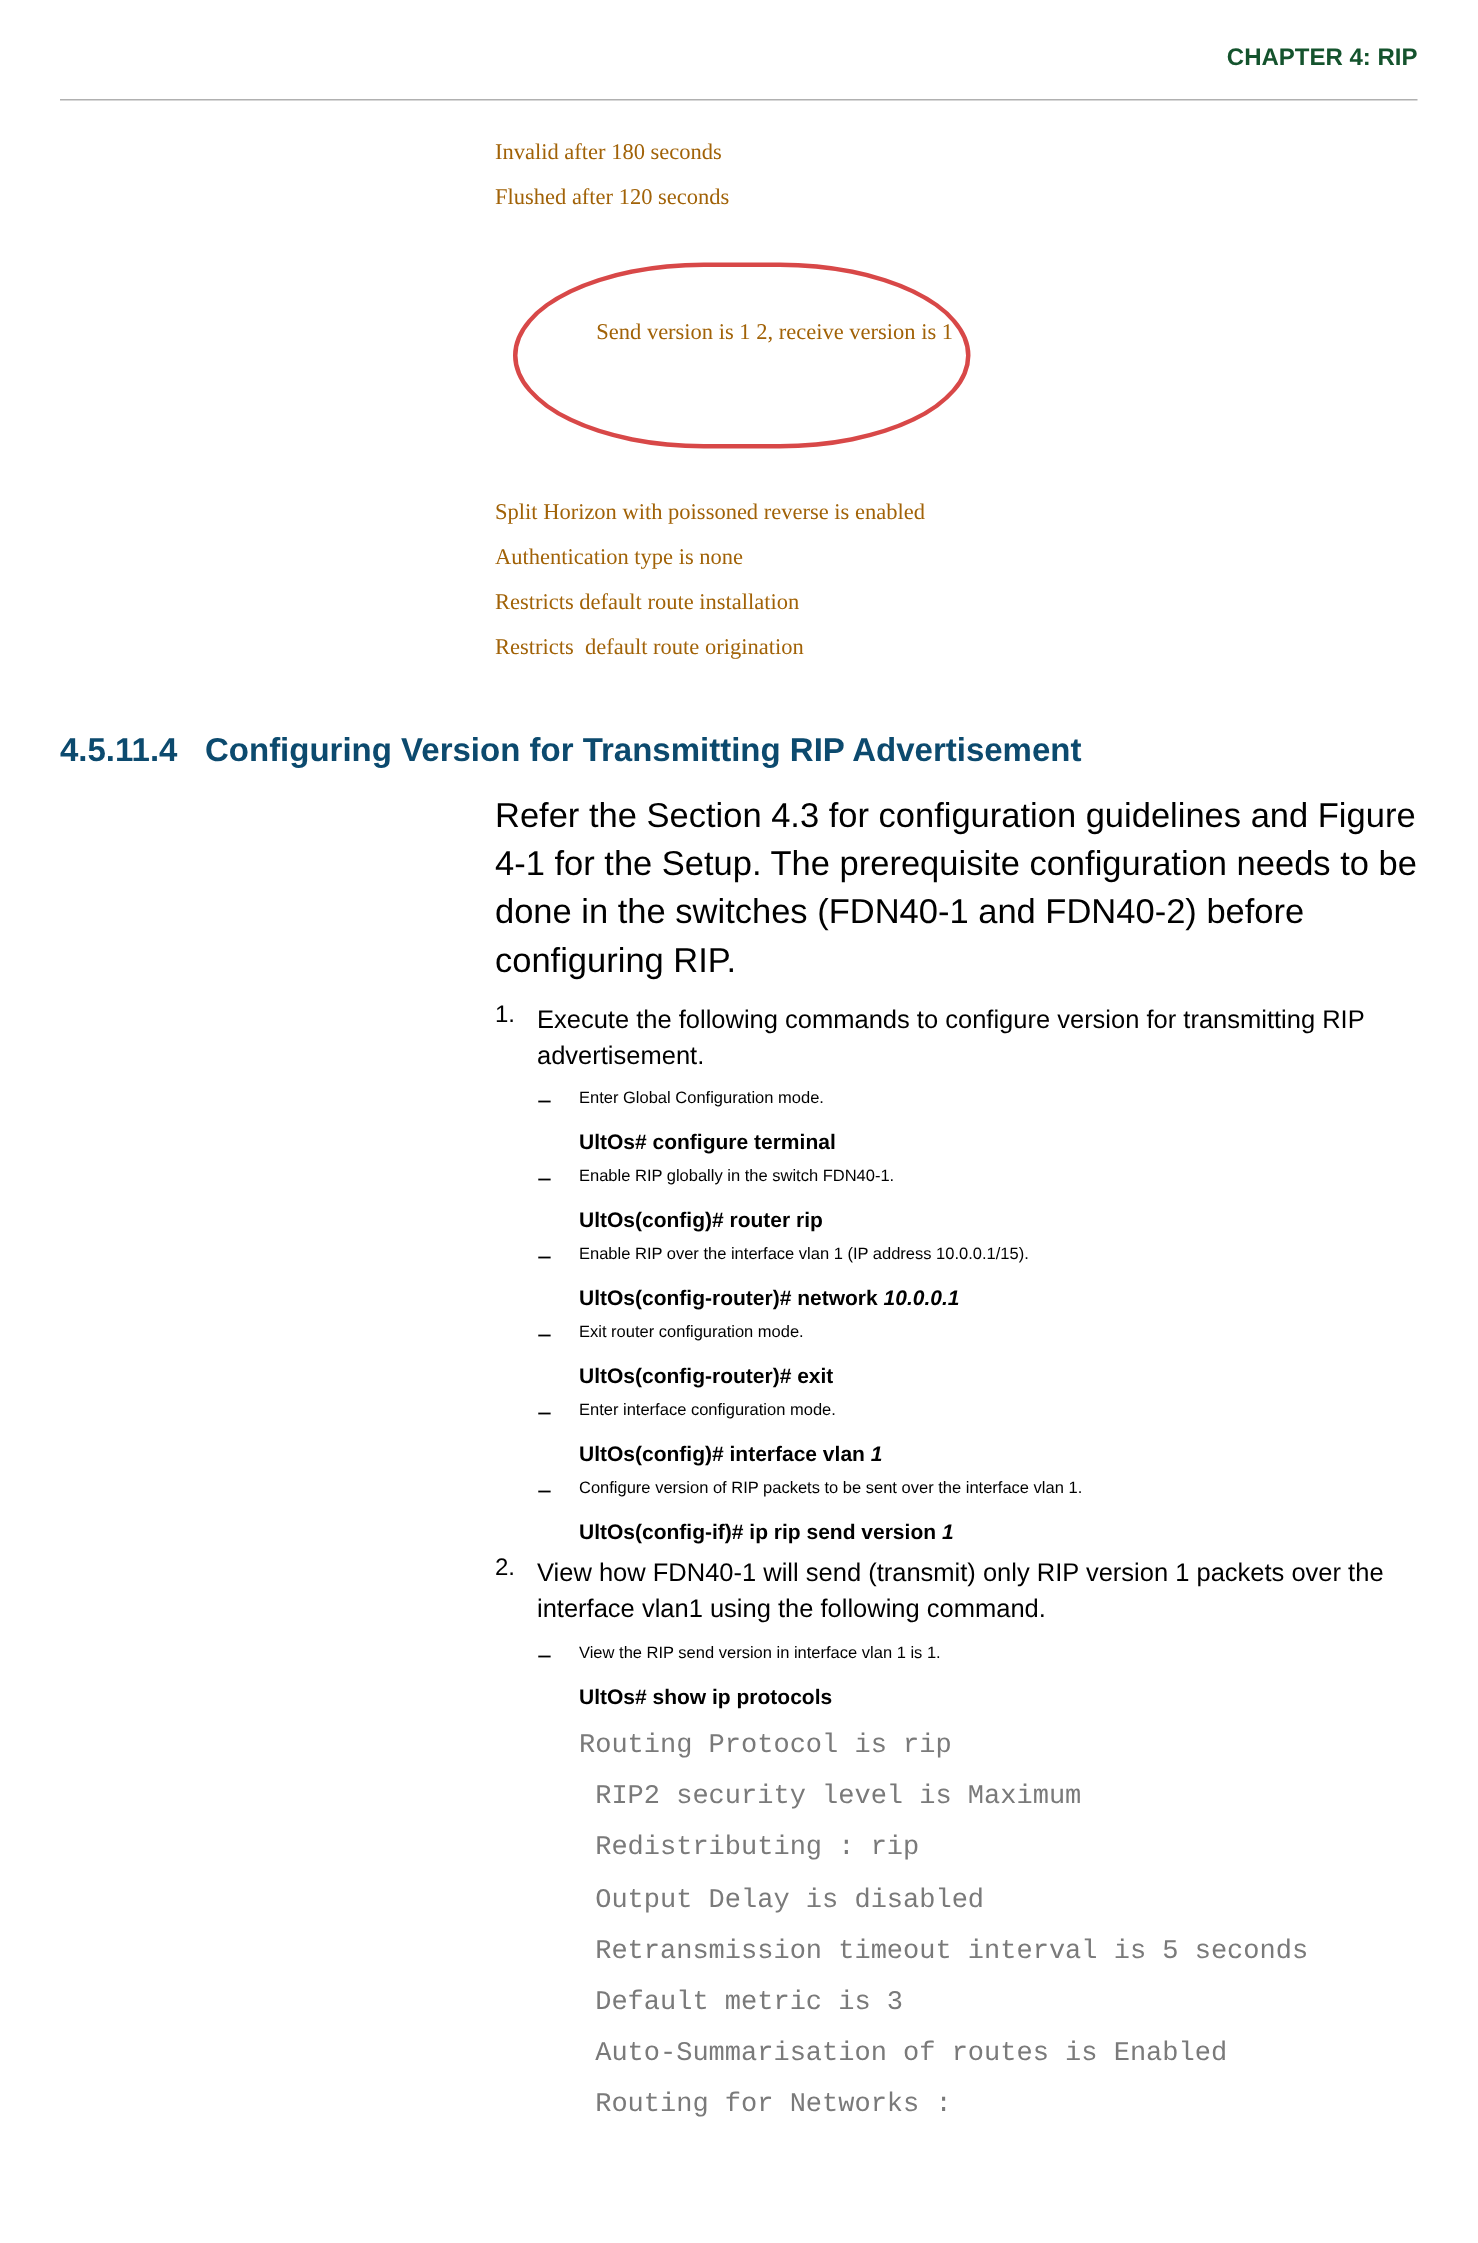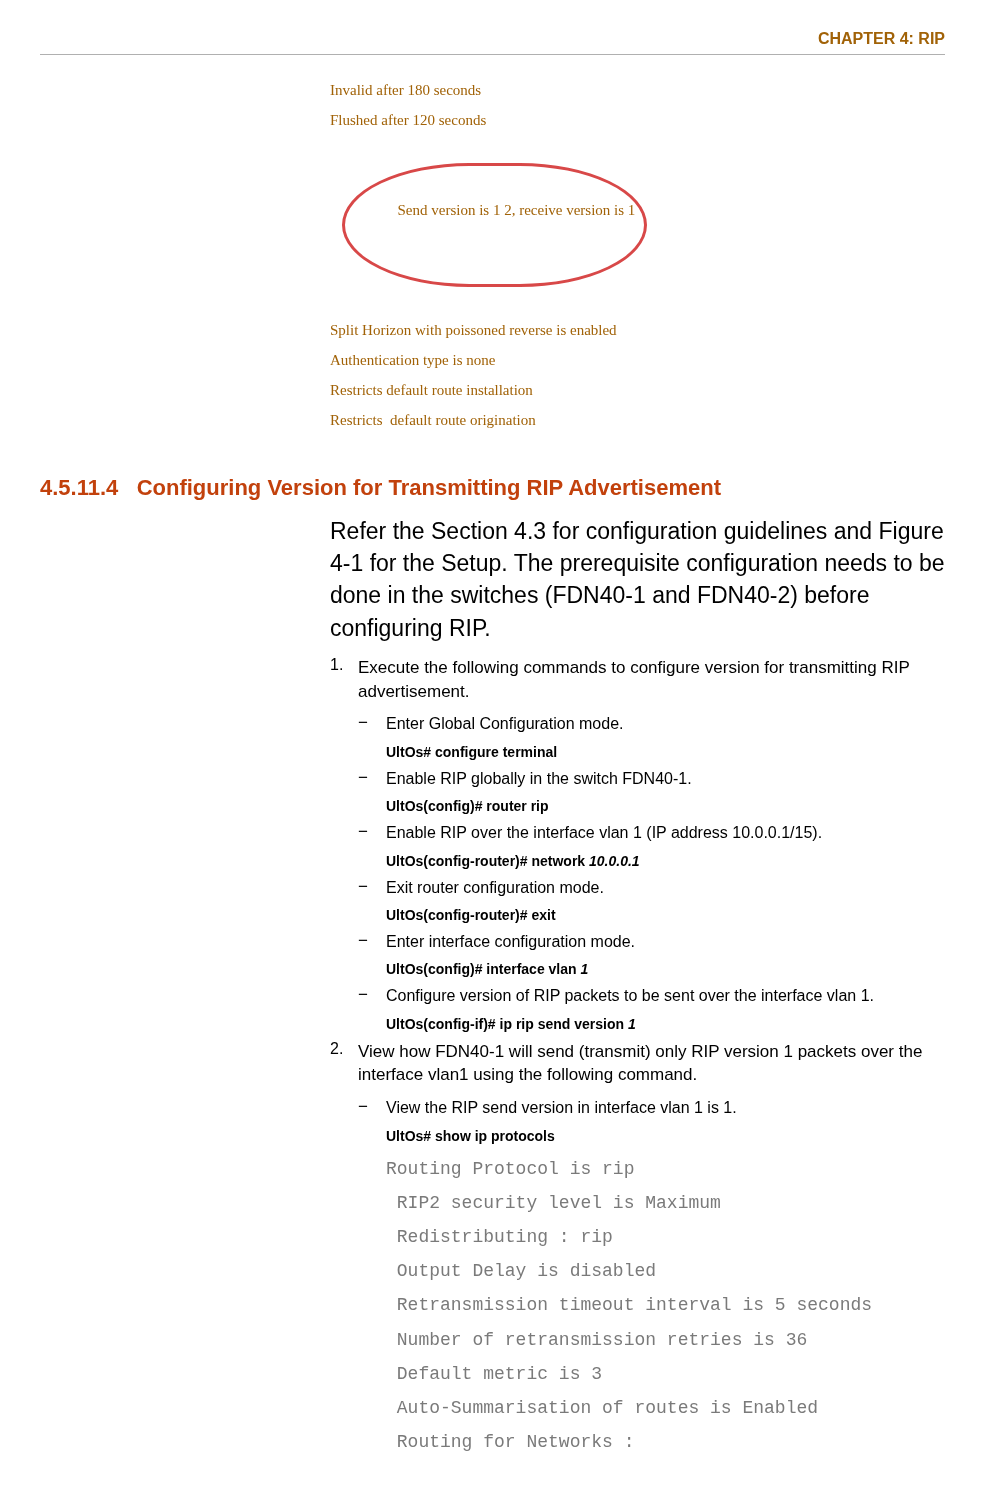--- a/index.html
+++ b/index.html
@@ -18,22 +18,22 @@
     .page {
       padding: 30px 40px 30px 40px;
       height: 100%;
       display: flex;
       flex-direction: column;
     }
     .header {
       text-align: right;
       font-size: 16px;
       font-weight: bold;
-      color: #a16207;
-      margin-bottom: 6px;
+      color: #14532d;
+      margin-bottom: 18px;
     }
     .header-divider {
       border: none;
       border-top: 1px solid #b0b0b0;
       margin-bottom: 20px;
     }
     .content-area {
       flex: 1;
       padding-left: 290px;
       position: relative;
@@ -59,21 +59,21 @@
       top: -2px;
       bottom: -2px;
       border: 3px solid #d84848;
       border-radius: 50% / 60%;
       pointer-events: none;
     }
     .section-heading {
       display: flex;
       font-size: 22px;
       font-weight: bold;
-      color: #c2410c;
+      color: #0c4a6e;
       margin-top: 40px;
       margin-bottom: 14px;
       margin-left: -290px;
     }
     .section-number {
       white-space: pre;
     }
     .body-text {
       font-size: 23px;
       line-height: 1.4;
@@ -99,21 +99,21 @@
       margin-bottom: 8px;
       margin-top: 6px;
     }
     .dash-item .dash {
       width: 28px;
       flex-shrink: 0;
       font-size: 17px;
     }
     .dash-item .txt {
       flex: 1;
-      font-size: 16px;
+      font-size: 11px;
       line-height: 1.4;
     }
     .cmd {
       font-weight: bold;
       font-size: 14px;
       margin-left: 56px;
       margin-bottom: 8px;
       margin-top: 4px;
     }
     .cmd .italic {
@@ -228,21 +228,20 @@
     <div class="cmd">
       <span>UltOs# show ip protocols</span>
     </div>
 
     <div class="output-block">
       <div class="output-line">Routing Protocol is rip</div>
       <div class="output-line"> RIP2 security level is Maximum</div>
       <div class="output-line"> Redistributing : rip</div>
       <div class="output-line"> Output Delay is disabled</div>
       <div class="output-line"> Retransmission timeout interval is 5 seconds</div>
-      <div class="output-line"> Number of retransmission retries is 36</div>
       <div class="output-line"> Default metric is 3</div>
       <div class="output-line"> Auto-Summarisation of routes is Enabled</div>
       <div class="output-line"> Routing for Networks :</div>
     </div>
 
   </div>
 
 </div>
 
 </body></html>

